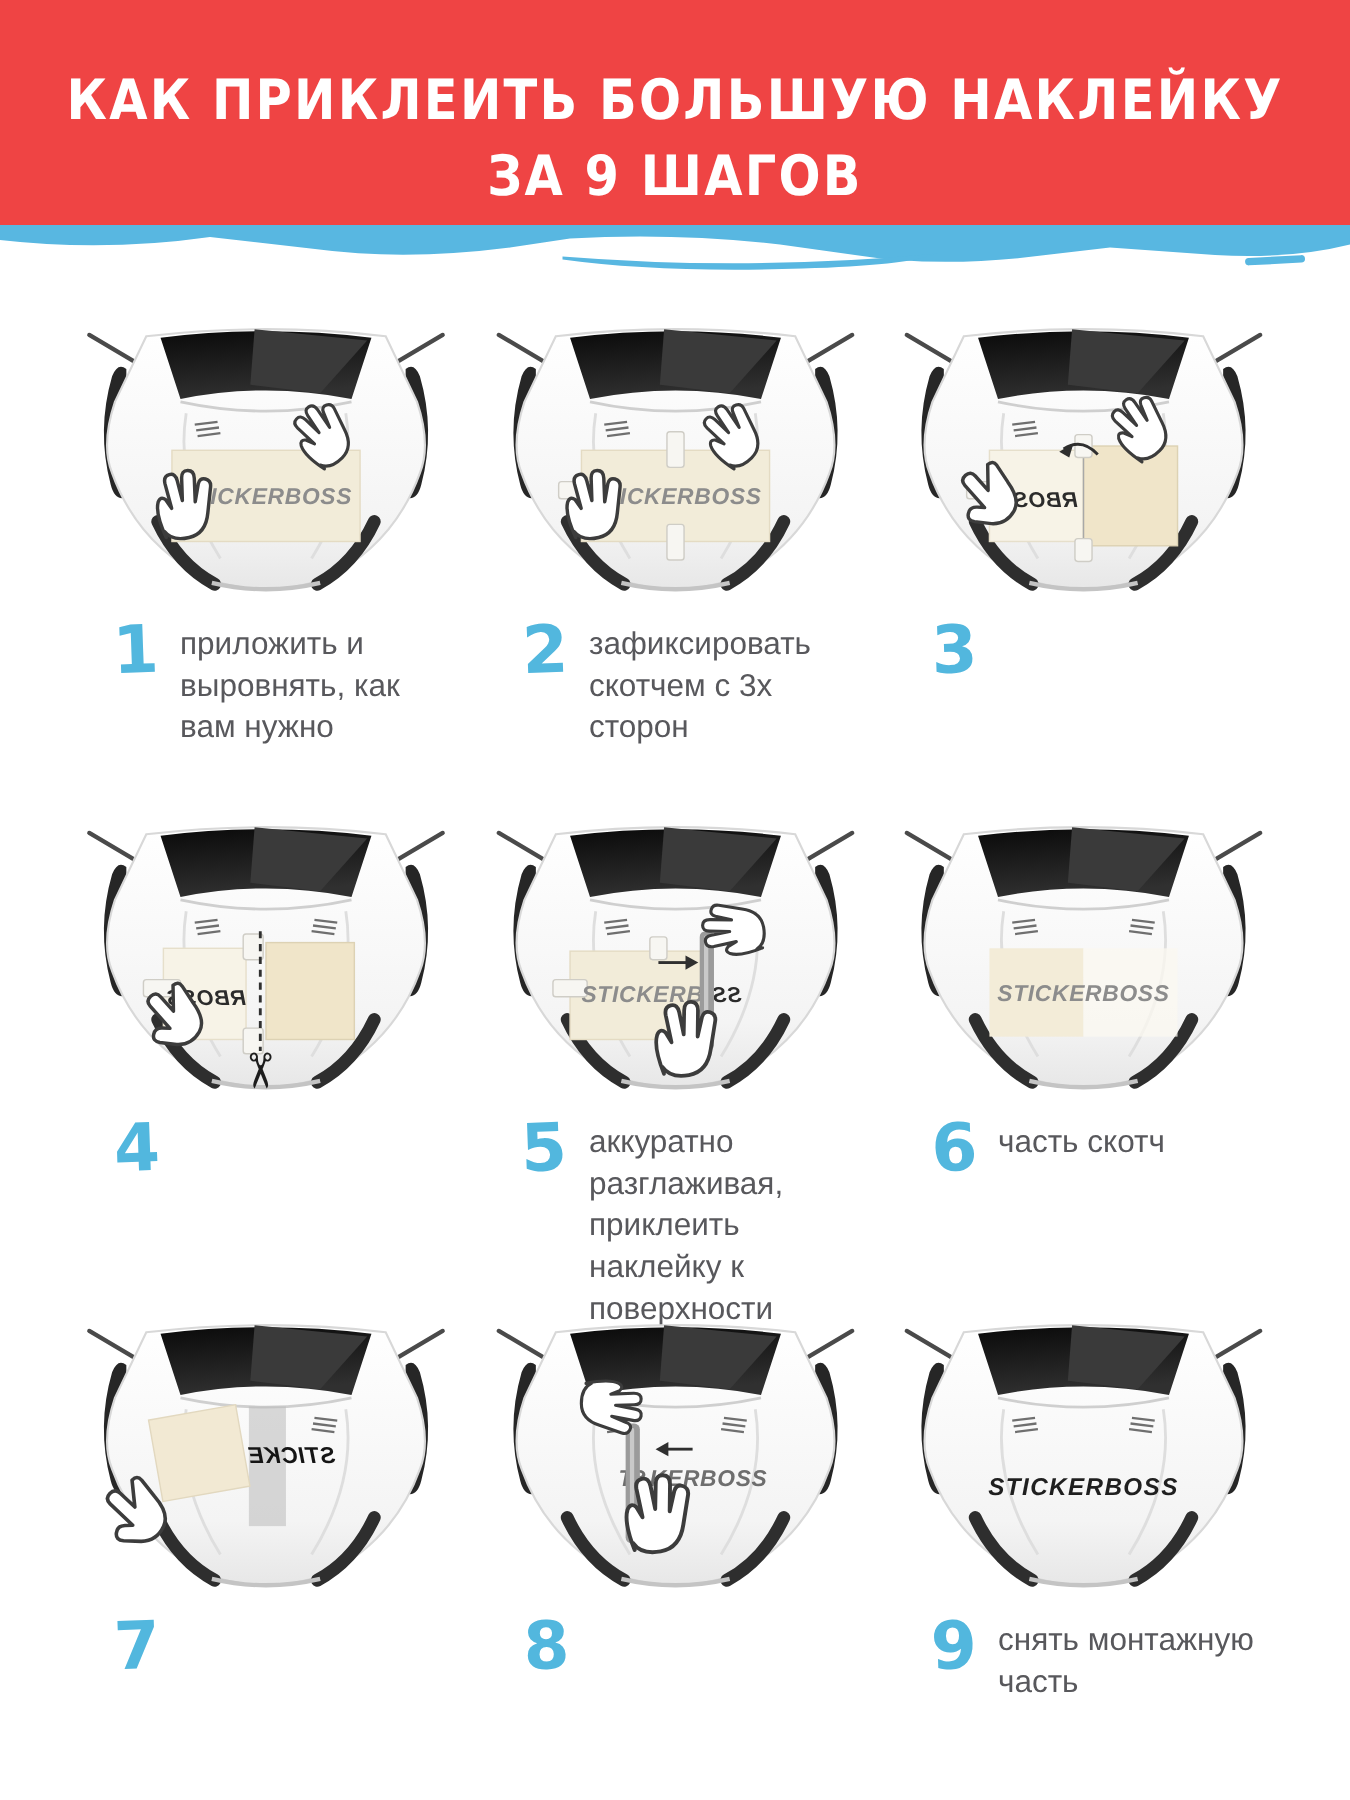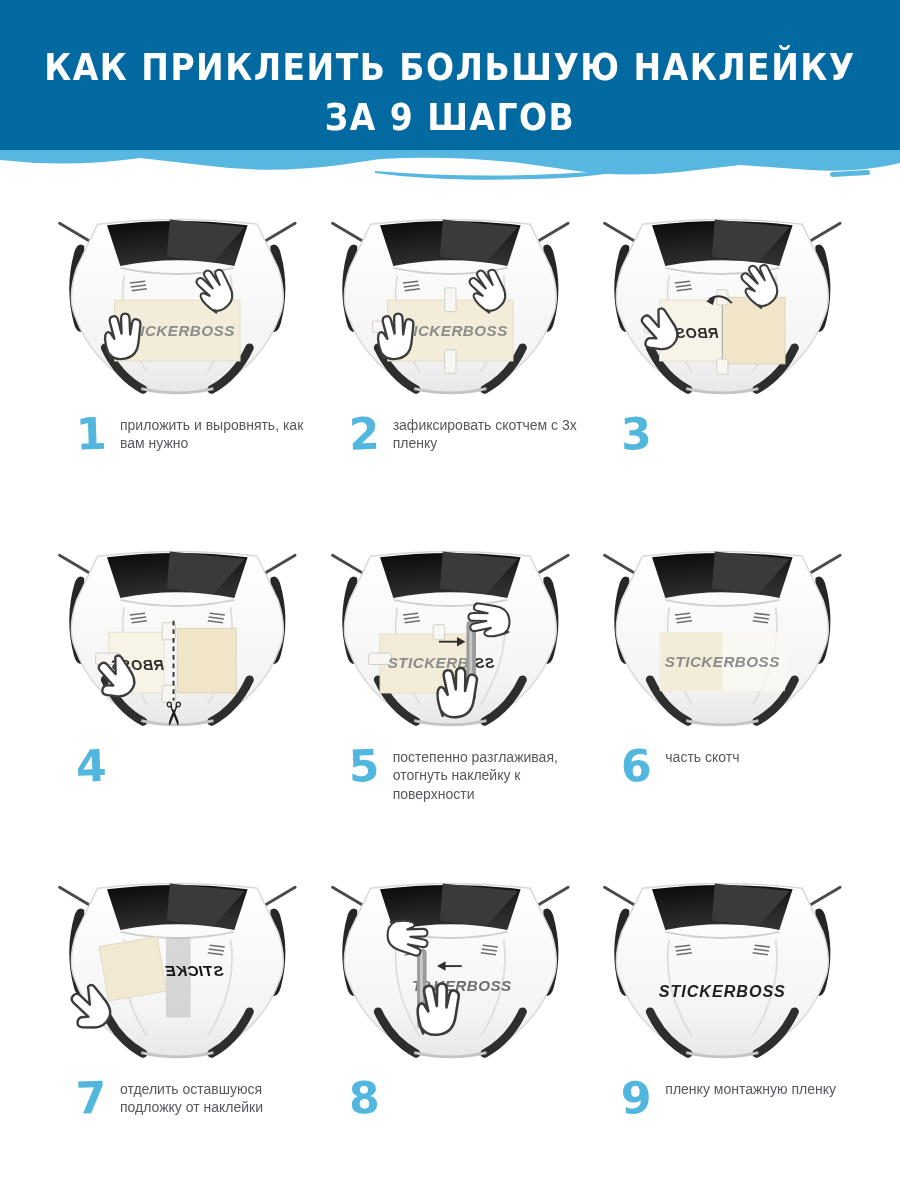--- a/index.html
+++ b/index.html
@@ -1,32 +1,32 @@
 <!DOCTYPE html>
 <html><head>
 <meta charset="utf-8">
 <style>
   html,body{margin:0;padding:0}
   body{width:900px;height:1200px;background:#ffffff;overflow:hidden;
        font-family:"Liberation Sans",sans-serif;-webkit-font-smoothing:antialiased}
 
   
-  .header{position:relative;height:150px;background:#0369a1}
+  .header{position:relative;height:150px;background:#ef4444}
   .title-wrap{padding-top:38px;text-align:center;color:#fff;transform:scaleY(1.12);transform-origin:top center}
   .title-line{font-family:"DejaVu Sans",sans-serif;font-weight:bold;font-size:33px;line-height:1.35;letter-spacing:1.5px}
   .rag{display:block;width:900px;height:34px;margin-top:-1px}
 
   
   .grid{display:grid;grid-template-columns:repeat(3,1fr);column-gap:10px;padding:26px 46px 0}
   .cell{height:332px;margin:0}
   .car{width:100%;height:190px;display:block;overflow:visible}
   .cap{display:flex;margin-top:14px;padding-left:30px}
   .num{font-family:"DejaVu Sans",sans-serif;font-weight:bold;font-size:44px;line-height:.95;
        color:#52b7de;width:44px;flex:none;transform:rotate(-2deg)}
-  .txt{font-size:14px;line-height:1.32;color:#58585c;padding-top:3px;max-width:200px}
+  .txt{font-size:21px;line-height:1.32;color:#58585c;padding-top:3px;max-width:200px}
 
   
   .stext{font-family:"Liberation Sans",sans-serif;font-style:italic;font-weight:bold;
          font-size:16px;fill:#8c8c8c;letter-spacing:.5px;text-anchor:middle}
   .stext-l{text-anchor:start}
   .mtext{font-family:"Liberation Sans",sans-serif;font-style:italic;font-weight:bold;
          font-size:15px;fill:#2b2b2b;text-anchor:middle;letter-spacing:.5px}
   .mtext-big{font-size:16px;fill:#151515}
   .stext8{font-family:"Liberation Sans",sans-serif;font-style:italic;font-weight:bold;
           font-size:16px;fill:#6e6e6e;letter-spacing:.5px}
@@ -125,21 +125,21 @@
         <text class="stext" x="130" y="134">STICKERBOSS</text>
       </g>
       <rect class="tape" x="124" y="83" width="12" height="25" rx="2"></rect>
       <rect class="tape" x="124" y="148" width="12" height="25" rx="2"></rect>
       <rect class="tape" x="48" y="118" width="28" height="12" rx="2"></rect>
       <use href="#hand-open" transform="translate(172,90) rotate(-40)"></use>
       <use href="#hand-open" transform="translate(72,140) rotate(-8) scale(1.1)"></use>
     </svg>
     <figcaption class="cap">
       <span class="num">2</span>
-      <span class="txt">зафиксировать скотчем с 3х пленку</span>
+      <span class="txt">зафиксировать скотчем с 3х сторон</span>
     </figcaption>
   </figure>
 
   <figure class="cell">
     <svg class="car" viewBox="0 0 260 200">
       <use href="#car-base"></use>
       <g>
         <rect x="64" y="96" width="66" height="64" fill="#f7f3e7" stroke="#e6dfcb"></rect>
         <rect x="130" y="93" width="66" height="70" fill="#f0e5c9" stroke="#ddd2b4"></rect>
         <line x1="130" y1="93" x2="130" y2="163" stroke="#a8a8a8"></line>
@@ -193,21 +193,21 @@
       <g>
         <path class="arrow" d="M118,106 L140,106"></path>
         <path class="ahead" d="M146,106 l-9,-5 0,10 z"></path>
       </g>
       <use href="#squeegee" transform="translate(152,126)"></use>
       <use href="#hand-open" transform="translate(176,84) rotate(-95)"></use>
       <use href="#hand-open" transform="translate(136,166) rotate(-5) scale(1.2)"></use>
     </svg>
     <figcaption class="cap">
       <span class="num">5</span>
-      <span class="txt">постепенно разглаживая, отогнуть наклейку к поверхности</span>
+      <span class="txt">аккуратно разглаживая, приклеить наклейку к поверхности</span>
     </figcaption>
   </figure>
 
   <figure class="cell">
     <svg class="car" viewBox="0 0 260 200">
       <use href="#car-base"></use>
       <g>
         <rect x="64" y="96" width="66" height="62" fill="#f3ecd8"></rect>
         <rect x="130" y="96" width="66" height="62" fill="#fbf8f0" opacity="0.75"></rect>
         <text class="stext" x="130" y="133">STICKERBOSS</text>
@@ -224,21 +224,20 @@
       <use href="#car-base"></use>
       <rect x="118" y="68" width="26" height="84" fill="#b9b9b9" opacity="0.55"></rect>
       <g transform="rotate(-10 82 100)">
         <rect x="52" y="72" width="62" height="58" fill="#f2e9d3" stroke="#e2d8bf"></rect>
       </g>
       <text class="mtext mtext-big" transform="translate(148,108) scale(-1,1)">STICKE</text>
       <use href="#hand-point" transform="translate(48,146) rotate(-20) scale(1.15)"></use>
     </svg>
     <figcaption class="cap">
       <span class="num">7</span>
-      <span class="txt">отделить оставшуюся подложку от наклейки</span>
     </figcaption>
   </figure>
 
   <figure class="cell">
     <svg class="car" viewBox="0 0 260 200">
       <use href="#car-base"></use>
       <g>
         <text class="stext8" x="90" y="124">T</text>
         <text class="stext8" text-anchor="middle" transform="translate(105,124) scale(-1,1)">S</text>
         <text class="stext8" x="112" y="124">KERBOSS</text>
@@ -256,17 +255,17 @@
     </figcaption>
   </figure>
 
   <figure class="cell">
     <svg class="car" viewBox="0 0 260 200">
       <use href="#car-base"></use>
       <text class="final" x="130" y="130">STICKERBOSS</text>
     </svg>
     <figcaption class="cap">
       <span class="num">9</span>
-      <span class="txt">пленку монтажную пленку</span>
+      <span class="txt">снять монтажную часть</span>
     </figcaption>
   </figure>
 
 </main>
 
 </body></html>

